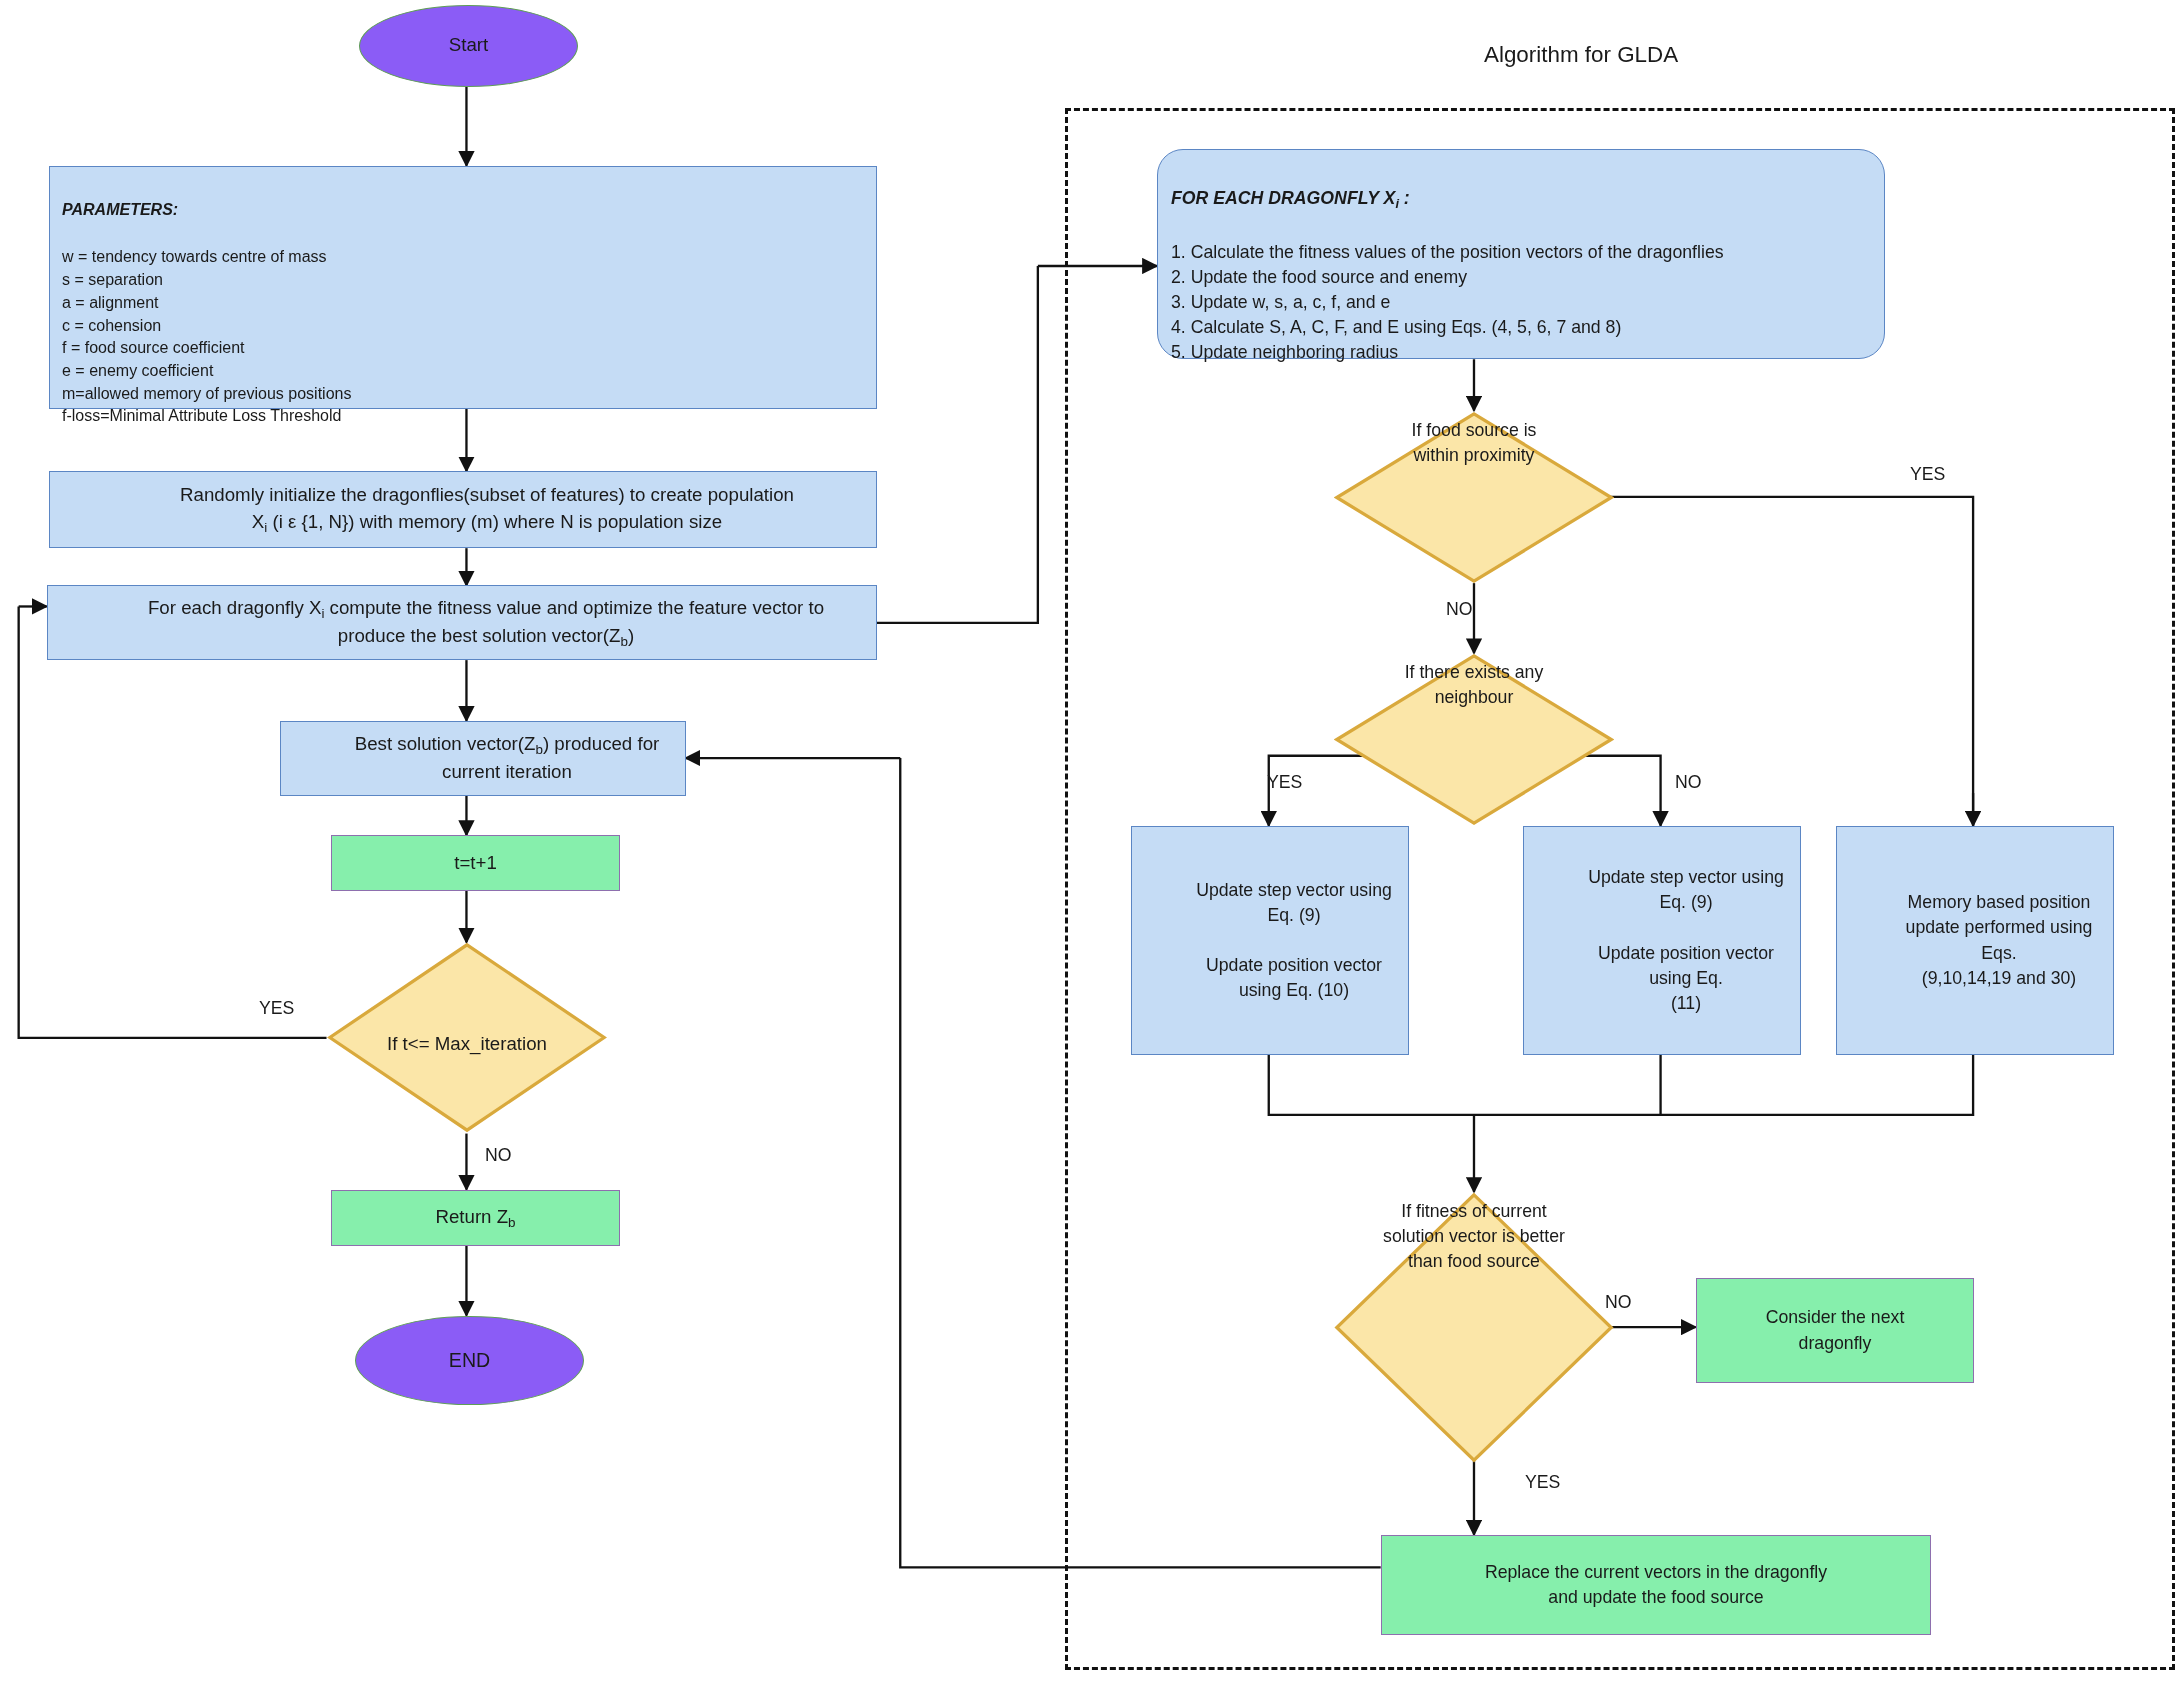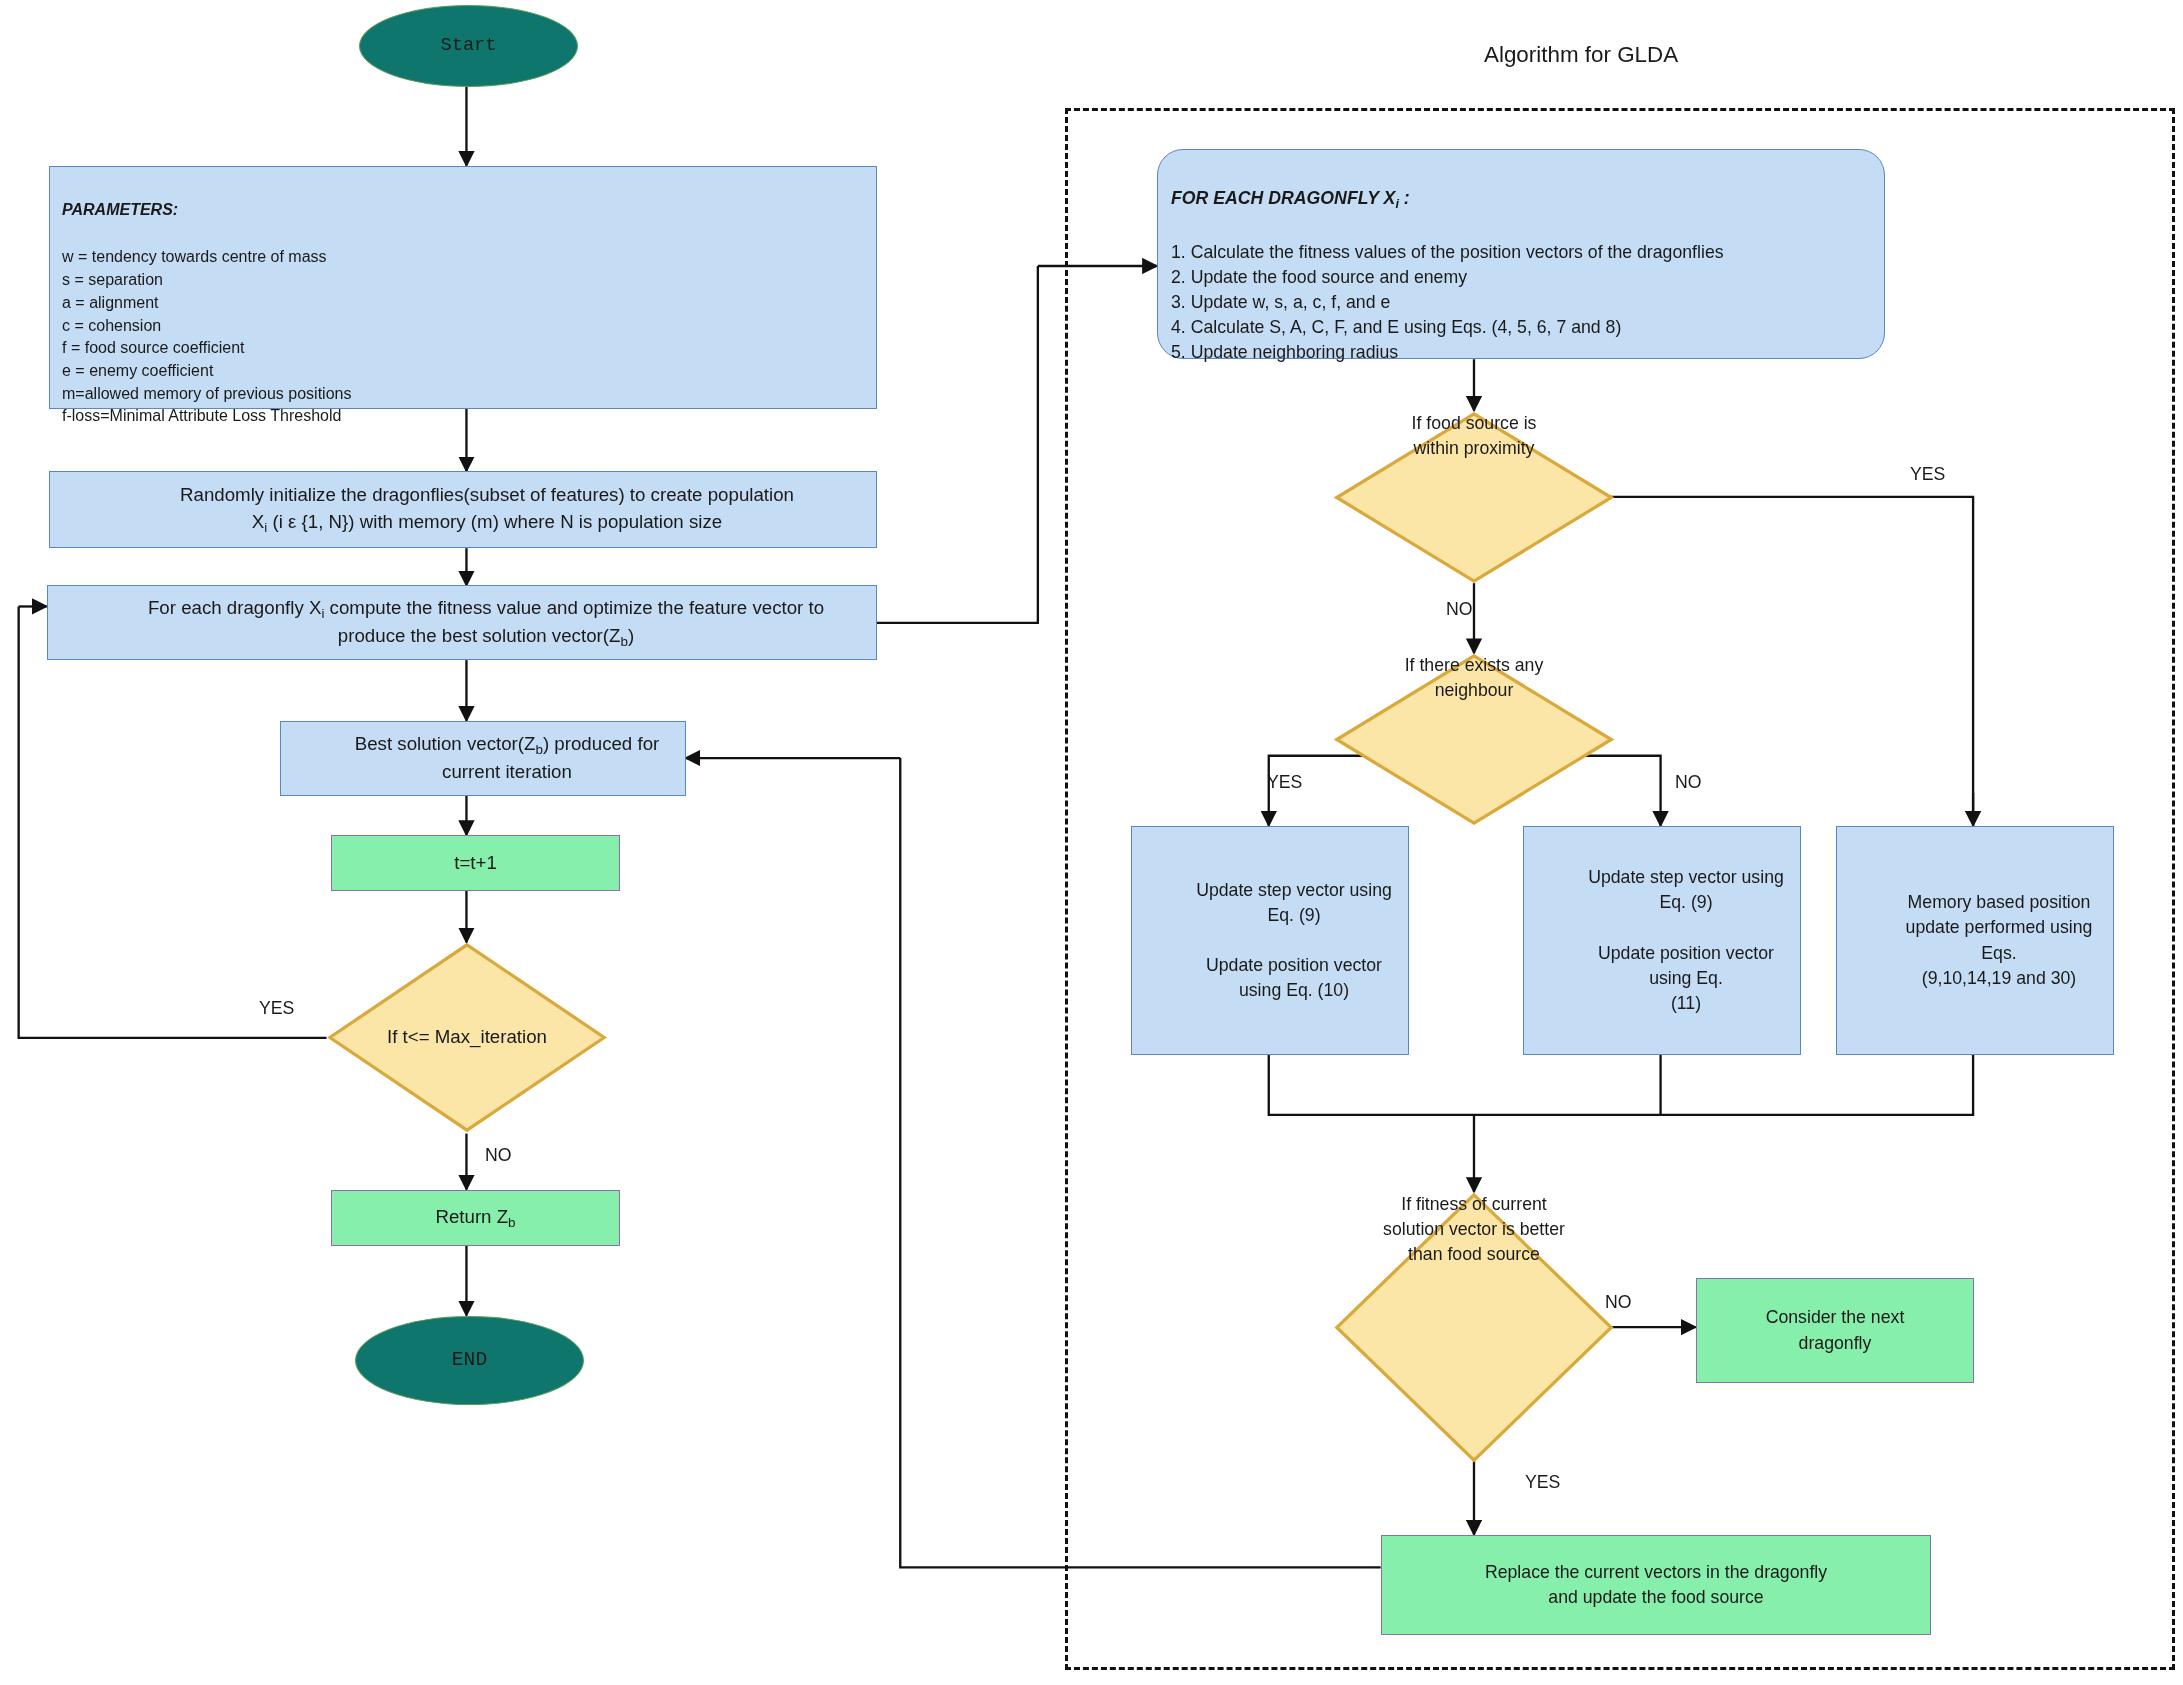--- a/index.html
+++ b/index.html
@@ -40,39 +40,38 @@
     color: #1a1a1a;
     padding-left: 48px;
   }
   .rect-purple {
     border: 1.4px solid #8e6fae;
     background: #86efac;
     color: #1a1a1a;
   }
   .terminal {
     border: 1.4px solid #5f9e55;
-    background: #0f766e;
+    background: #8b5cf6;
     border-radius: 50%;
     color: #1a1a1a;
-    font-family: Liberation Mono, monospace;
   }
   .diamond-wrap {
     position: absolute;
   }
   .diamond-shape {
     position: absolute;
     left: 0;
     top: 0;
     width: 100%;
     height: 100%;
   }
   .diamond-label {
     position: absolute;
     left: 0;
-    top: 0;
+    top: 7px;
     width: 100%;
     height: 100%;
     display: flex;
     align-items: center;
     justify-content: center;
     text-align: center;
     color: #1a1a1a;
     line-height: 1.4;
     box-sizing: border-box;
     padding: 0 14%;

